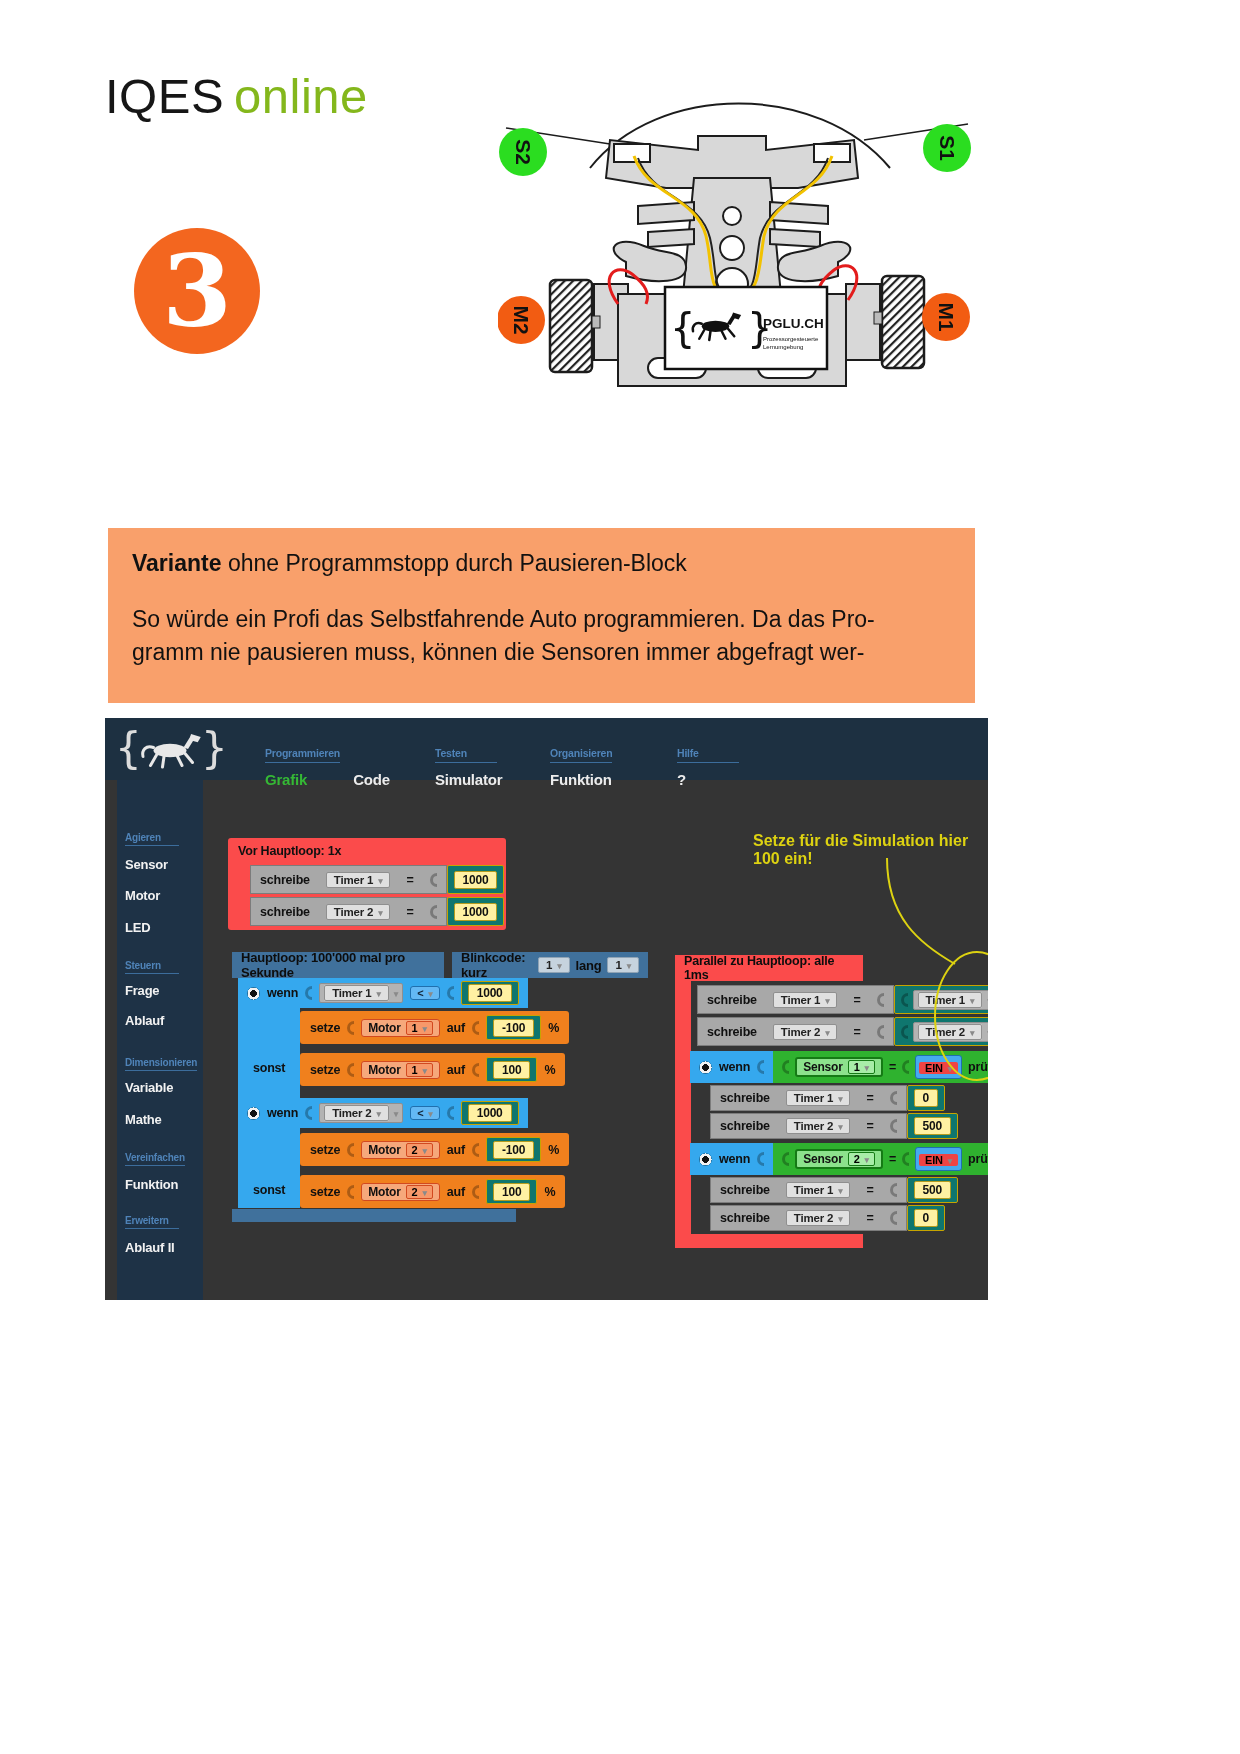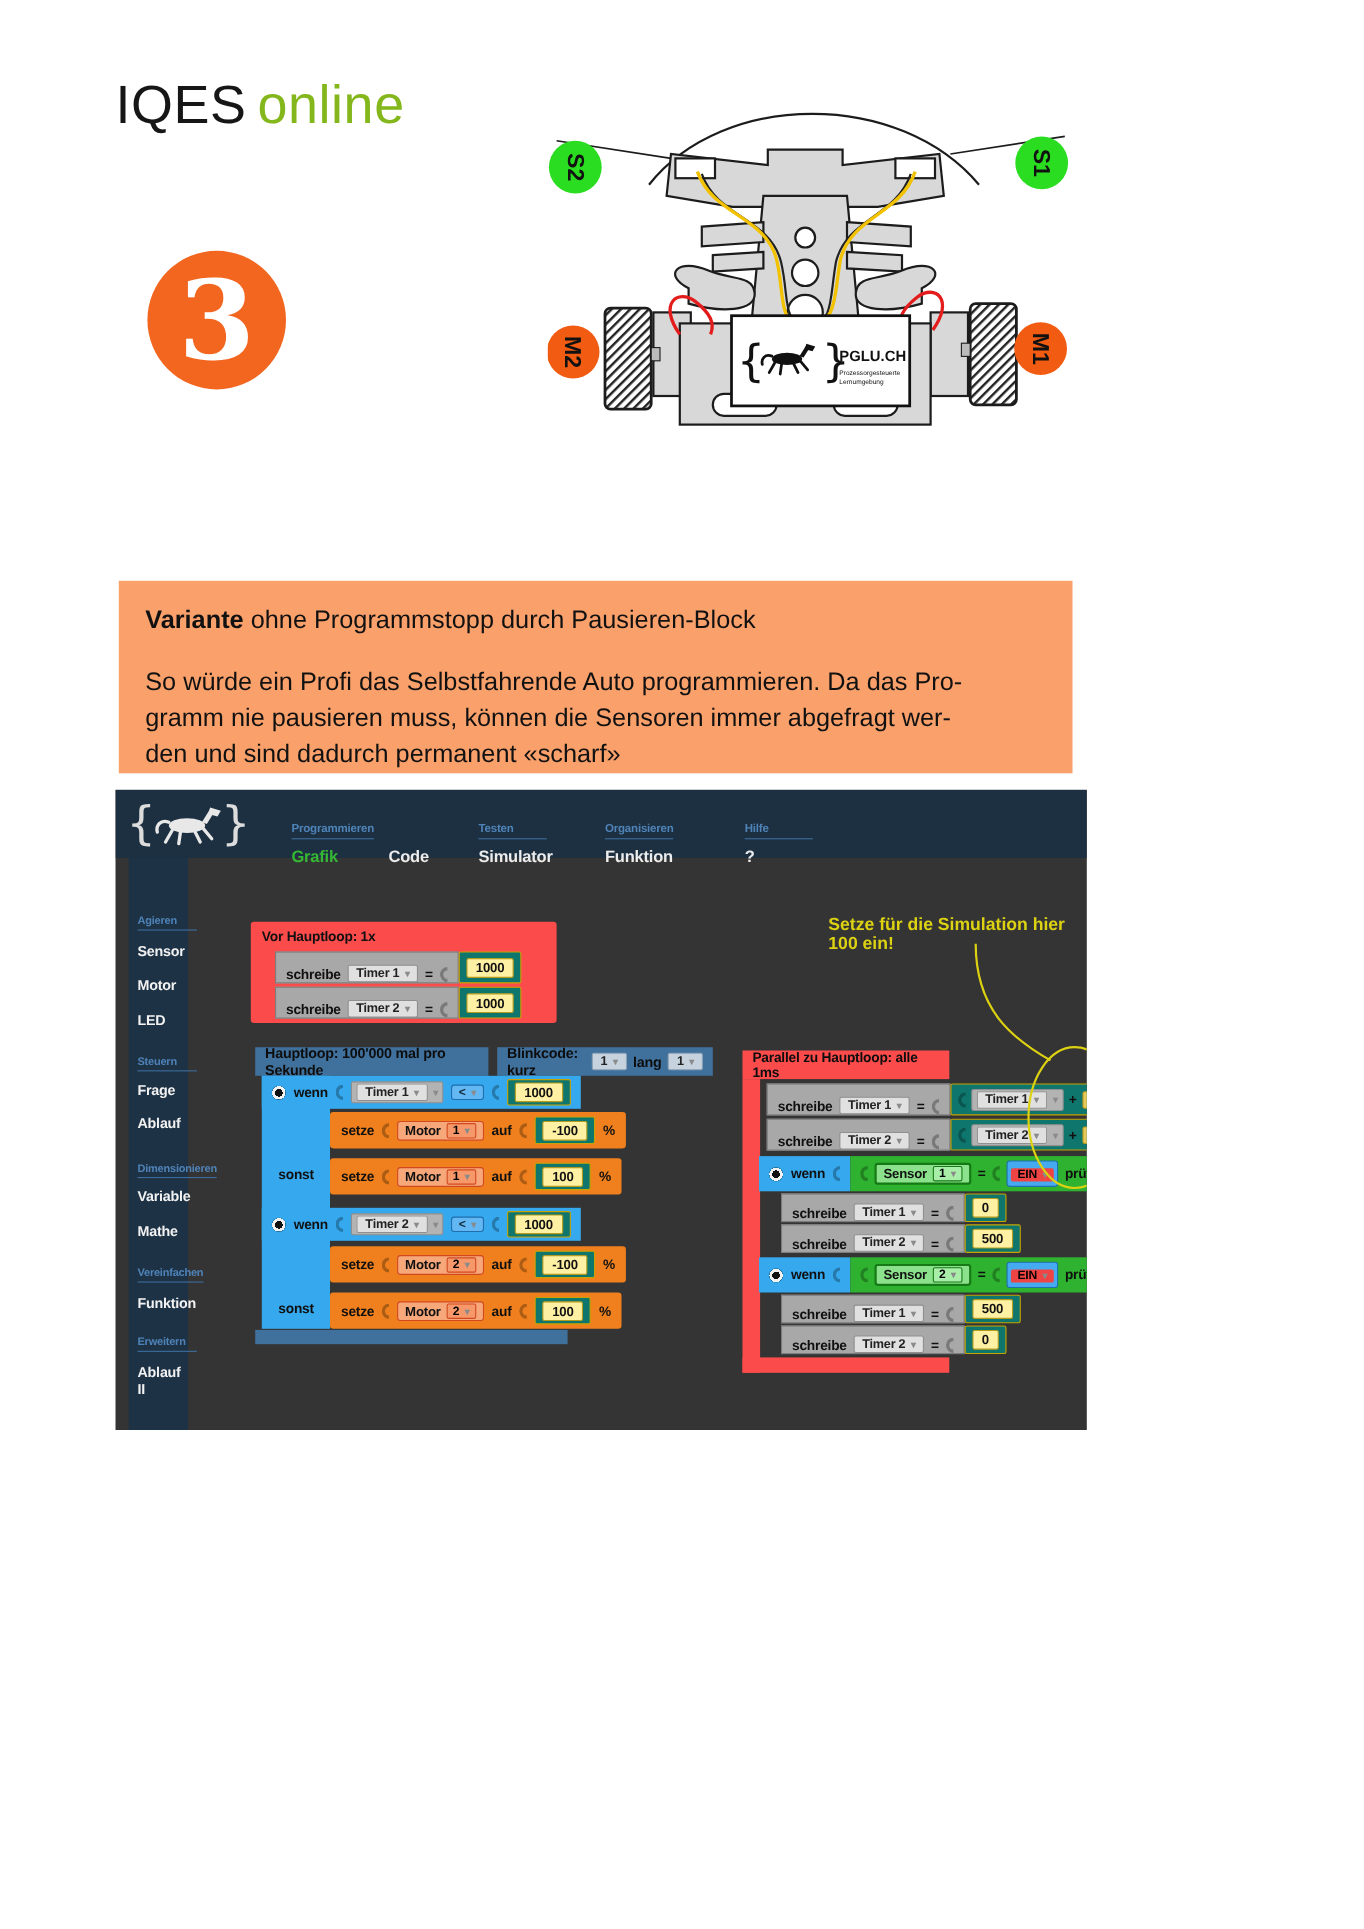--- a/index.html
+++ b/index.html
@@ -28,30 +28,30 @@
   .app-header{position:absolute;left:0;top:0;width:883px;height:62px;background:#1d3041;}
   .horse-logo{position:absolute;left:10px;top:4px;width:104px;height:54px;color:#e8e8e8;}
   .brace{font-family:"DejaVu Sans",sans-serif;font-size:42px;color:#dcdcdc;line-height:54px;}
   .nav-group{position:absolute;top:9px;margin-top:16px;}
   .nav-label{color:#4f83b8;font-size:10.5px;font-weight:600;border-bottom:1px solid #3c6d9c;
              padding-bottom:3px;display:inline-block;min-width:62px;}
   .nav-items{display:flex;gap:46px;margin-top:8px;}
   .nav-item{color:#ececec;font-size:15px;font-weight:700;cursor:pointer;}
   .nav-item.active{color:#35b835;}
 
-  .sidebar{position:absolute;left:12px;top:62px;width:54px;height:520px;background:#1e3246;}
+  .sidebar{position:absolute;left:12px;top:62px;width:86px;height:520px;background:#1e3246;}
   .sb-sec{position:absolute;left:8px;color:#4f83b8;font-size:10px;font-weight:600;
           border-bottom:1px solid #3c6d9c;padding-bottom:2px;min-width:54px;}
   .sb-item{position:absolute;left:8px;color:#f2f2f2;font-size:13px;font-weight:700;cursor:pointer;}
 
   
   .blk-txt{font-size:12.5px;font-weight:700;color:#101010;}
   .row{position:absolute;display:flex;align-items:center;}
   .gray-seg{background:#a8a8a8;border:1px solid #7c7c7c;height:100%;display:flex;
-            align-items:flex-end;gap:6px;padding:0 9px;}
+            align-items:center;gap:16px;padding:0 9px;}
   .field{background:#e0e0e0;border:1px solid #8f8f8f;border-radius:2px;padding:1px 7px;
          font-size:11.5px;font-weight:700;color:#222;white-space:nowrap;cursor:pointer;}
   .dd::after{content:"▾";color:#8a8a8a;font-size:9px;margin-left:5px;}
   .yellow-seg{background:#0f766e;border:1px solid #c7a400;height:100%;display:flex;
               align-items:center;gap:5px;padding:0 6px;border-radius:2px;}
   .yv{background:#fff1a3;border:1px solid #b39c1e;border-radius:2px;padding:1px 8px;
       font-size:12px;font-weight:700;color:#111;cursor:pointer;}
   .nt{width:7px;height:14px;border:3px solid rgba(0,0,0,.28);border-right:none;
       border-radius:7px 0 0 7px;flex:none;}
   .radio{width:13px;height:13px;border-radius:50%;flex:none;
@@ -167,21 +167,20 @@
     <text x="23" y="254" transform="rotate(90 23 254)" dy="7">M2</text>
     <circle cx="448" cy="251" r="24" fill="#f25c12"></circle>
     <text x="448" y="251" transform="rotate(90 448 251)" dy="7">M1</text>
   </g>
 </svg>
 
 <div class="infobox">
   <p class="ib-title"><b>Variante</b><span> ohne Programmstopp durch Pausieren-Block</span></p>
   <div class="ib-line">So würde ein Profi das Selbstfahrende Auto programmieren. Da das Pro-</div>
   <div class="ib-line">gramm nie pausieren muss, können die Sensoren immer abgefragt wer-</div>
-  <div class="ib-line">den und sind dadurch permanent «scharf»</div>
 </div>
 
 <div id="app">
 
   <div class="app-header">
     <div class="horse-logo">
       <span class="brace" style="position:absolute;left:0;top:0">{</span>
       <svg width="70" height="44" style="position:absolute;left:22px;top:9px">
         <use href="#horse" transform="scale(1.5)" color="#e8e8e8"></use>
       </svg>

